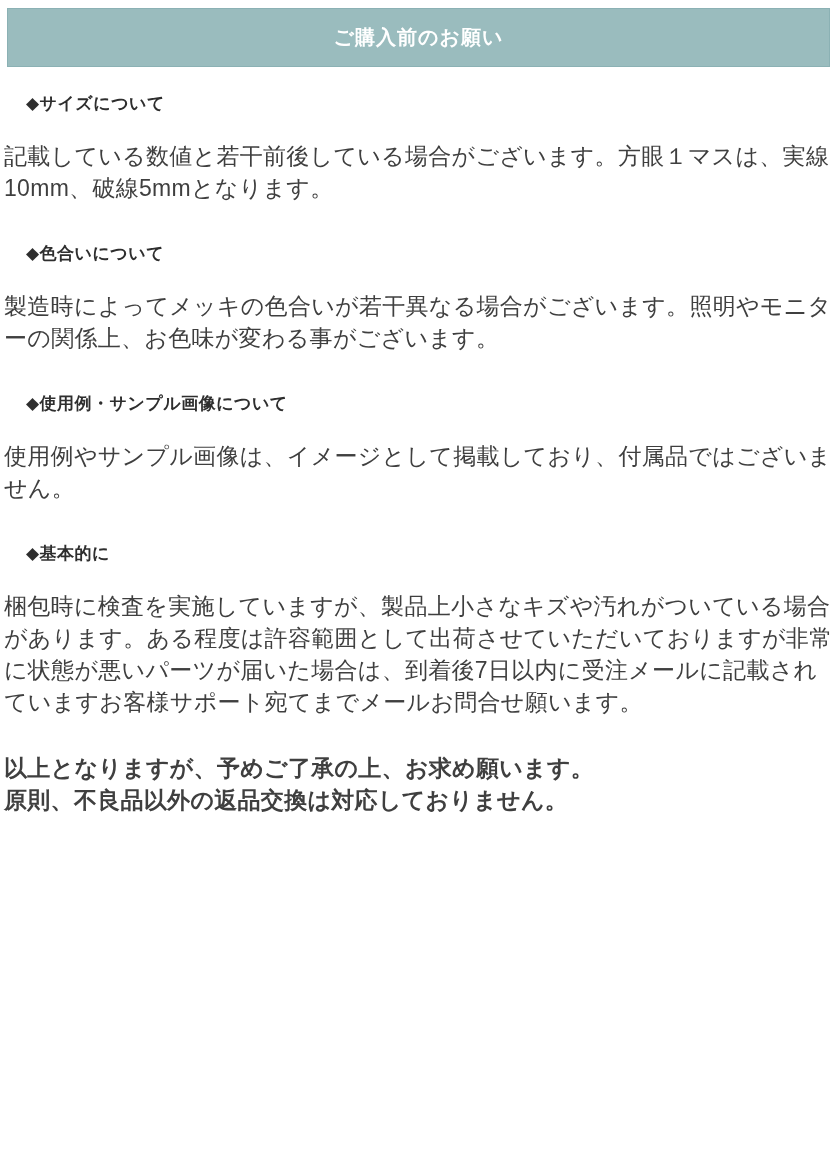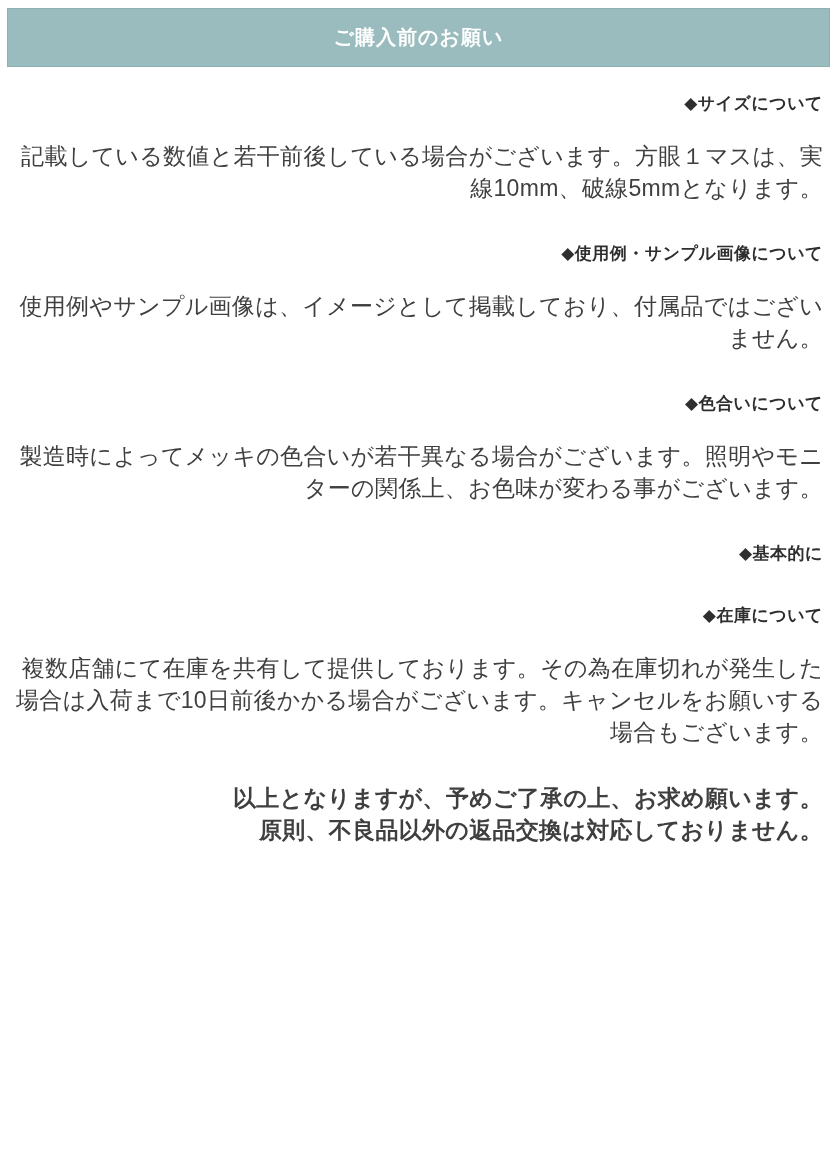--- a/index.html
+++ b/index.html
@@ -3,21 +3,21 @@
 <meta charset="utf-8">
 <style>
   :root{
     --header-bg:#9abcbe;
     --header-border:#8bb1b4;
     --header-text:#ffffff;
     --heading-text:#2e2e2e;
     --body-text:#3f3f3f;
     --page-bg:#ffffff;
   }
-  *{margin:0;padding:0;box-sizing:border-box;text-align:right;}
+  *{margin:0;padding:0;box-sizing:border-box;}
   html,body{background:var(--page-bg);}
   body{
     width:837px;
     min-height:1157px;
     font-family:"Liberation Sans","DejaVu Sans",sans-serif;
     color:var(--body-text);
     overflow-x:hidden;
   }
   .page{
     width:837px;
@@ -32,21 +32,21 @@
     align-items:center;
     justify-content:center;
   }
   .header-bar h1{
     font-size:20px;
     font-weight:bold;
     color:var(--header-text);
     letter-spacing:1px;
   }
   .content{
-    padding:0 14px;
+    padding:0 4px;
   }
   .section h2{
     font-size:17px;
     font-weight:bold;
     color:var(--heading-text);
     line-height:24px;
     margin:38px 0 24px 0;
     padding-left:22px;
     letter-spacing:0.5px;
   }
@@ -76,36 +76,33 @@
   </div>
 
   <div class="content">
 
     <div class="section">
       <h2>◆サイズについて</h2>
       <p>記載している数値と若干前後している場合がございます。方眼１マスは、実線10mm、破線5mmとなります。</p>
     </div>
 
     <div class="section">
+      <h2>◆色合いについて</h2>
+      <p>製造時によってメッキの色合いが若干異なる場合がございます。照明やモニターの関係上、お色味が変わる事がございます。</p>
+    </div>
+
+    <div class="section">
       <h2>◆使用例・サンプル画像について</h2>
       <p>使用例やサンプル画像は、イメージとして掲載しており、付属品ではございません。</p>
     </div>
 
     <div class="section">
-      <h2>◆色合いについて</h2>
-      <p>製造時によってメッキの色合いが若干異なる場合がございます。照明やモニターの関係上、お色味が変わる事がございます。</p>
+      <h2>◆基本的に</h2>
+      <p>梱包時に検査を実施していますが、製品上小さなキズや汚れがついている場合があります。ある程度は許容範囲として出荷させていただいておりますが非常に状態が悪いパーツが届いた場合は、到着後7日以内に受注メールに記載されていますお客様サポート宛てまでメールお問合せ願います。</p>
     </div>
 
-    <div class="section">
-      <h2>◆基本的に</h2>
-    </div>
-
-    <div class="section">
-      <h2>◆在庫について</h2>
-      <p>複数店舗にて在庫を共有して提供しております。その為在庫切れが発生した場合は入荷まで10日前後かかる場合がございます。キャンセルをお願いする場合もございます。</p>
-    </div>
 
 
     <p class="footer-note">以上となりますが、予めご了承の上、お求め願います。
 原則、不良品以外の返品交換は対応しておりません。</p>
 
   </div>
 </div>
 
 </body></html>

